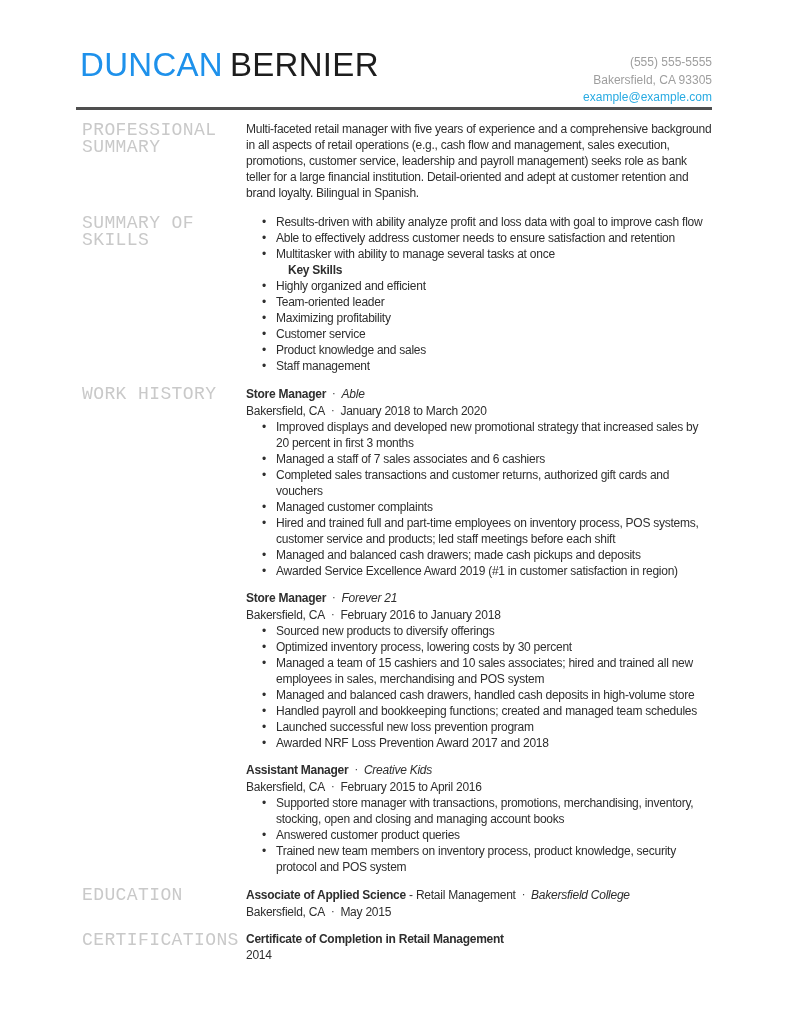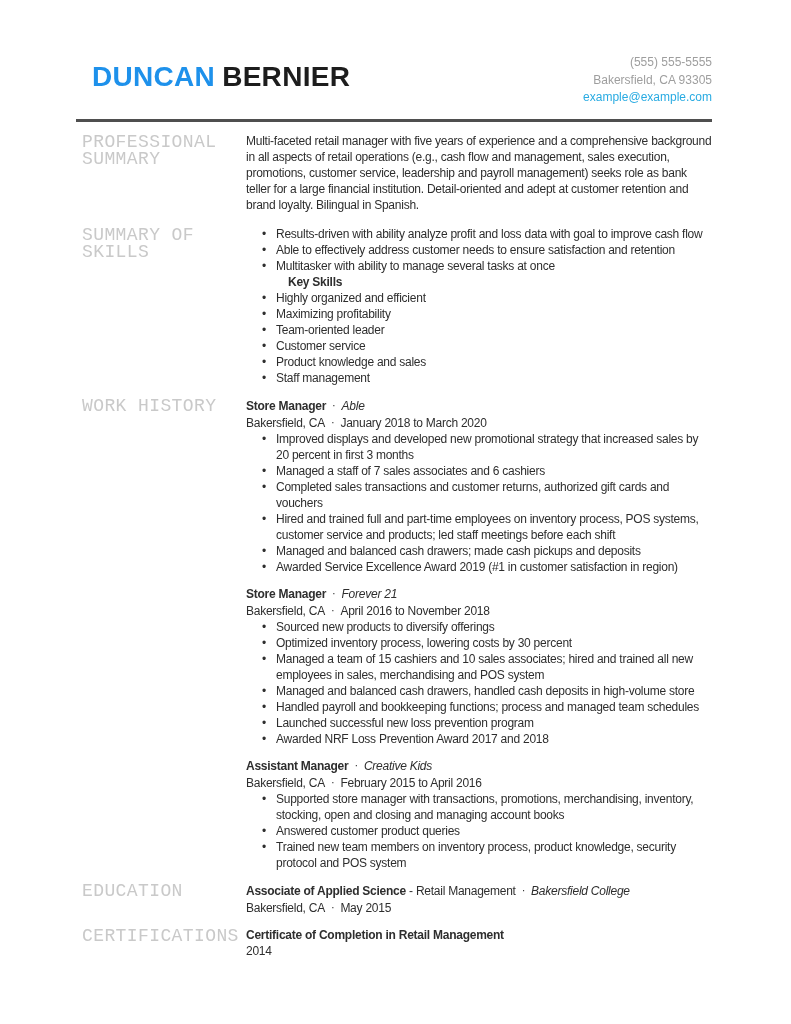--- a/index.html
+++ b/index.html
@@ -3,21 +3,21 @@
 <meta charset="utf-8">
 <style>
   * { box-sizing: border-box; }
   html, body { margin: 0; padding: 0; background: #ffffff; }
   .page {
     width: 791px; height: 1024px; overflow: hidden; background: #ffffff;
     font-family: "Liberation Sans", sans-serif;
     color: #2e2e2e; position: relative;
   }
   .header { margin: 0 79px 0 80px; padding-top: 46px; position: relative; }
-  .name { margin: 12px; font-size: 28px; font-weight: 700; letter-spacing: 0.3px; line-height: 38px; }
+  .name { margin: 0; font-size: 33px; font-weight: 400; letter-spacing: 0.3px; line-height: 38px; }
   .name .first { color: #1e91eb; margin-right: 7px; }
   .name .last  { color: #1d1d1d; }
   .contact { position: absolute; top: 54px; right: 0; text-align: right;
              font-size: 12px; line-height: 17.5px; color: #9e9e9e; }
   .contact .email { color: #29abe2; display: block; text-decoration: none; cursor: pointer; }
   .divider { margin: 23px 79px 0 76px; height: 3px; background: #4f4f4f; }
   .main { margin: 11px 79px 0 82px; }
   .row { display: flex; margin-bottom: 11px; }
   .label { width: 151px; flex-shrink: 0; color: #c9c9c9; font-size: 18px;
            line-height: 17px; letter-spacing: 0.4px; padding-top: 1px; font-family: Liberation Mono, monospace; }
@@ -65,22 +65,22 @@
       <div class="label">SUMMARY OF SKILLS</div>
       <div class="content">
         <ul class="blist">
           <li>Results-driven with ability analyze profit and loss data with goal to improve cash flow</li>
           <li>Able to effectively address customer needs to ensure satisfaction and retention</li>
           <li>Multitasker with ability to manage several tasks at once</li>
         </ul>
         <div class="subhead">Key Skills</div>
         <ul class="blist">
           <li>Highly organized and efficient</li>
+          <li>Team-oriented leader</li>
           <li>Maximizing profitability</li>
-          <li>Team-oriented leader</li>
           <li>Customer service</li>
           <li>Product knowledge and sales</li>
           <li>Staff management</li>
         </ul>
       </div>
     </section>
 
     <section class="row">
       <div class="label">WORK HISTORY</div>
       <div class="content">
@@ -89,39 +89,40 @@
           <div>
             <span class="bold">Store Manager</span><span class="dot">·</span><span class="italic">Able</span>
           </div>
           <div>
             <span>Bakersfield, CA</span><span class="dot">·</span><span>January 2018 to March 2020</span>
           </div>
           <ul class="blist">
             <li>Improved displays and developed new promotional strategy that increased sales by 20 percent in first 3 months</li>
             <li>Managed a staff of 7 sales associates and 6 cashiers</li>
             <li>Completed sales transactions and customer returns, authorized gift cards and vouchers</li>
+            <li>Managed customer complaints</li>
             <li>Hired and trained full and part-time employees on inventory process, POS systems, customer service and products; led staff meetings before each shift</li>
             <li>Managed and balanced cash drawers; made cash pickups and deposits</li>
             <li>Awarded Service Excellence Award 2019 (#1 in customer satisfaction in region)</li>
           </ul>
         </div>
 
         <div class="job">
           <div>
             <span class="bold">Store Manager</span><span class="dot">·</span><span class="italic">Forever 21</span>
           </div>
           <div>
-            <span>Bakersfield, CA</span><span class="dot">·</span><span>April 2016 to November 2018</span>
+            <span>Bakersfield, CA</span><span class="dot">·</span><span>February 2016 to January 2018</span>
           </div>
           <ul class="blist">
             <li>Sourced new products to diversify offerings</li>
             <li>Optimized inventory process, lowering costs by 30 percent</li>
             <li>Managed a team of 15 cashiers and 10 sales associates; hired and trained all new employees in sales, merchandising and POS system</li>
             <li>Managed and balanced cash drawers, handled cash deposits in high-volume store</li>
-            <li>Handled payroll and bookkeeping functions; process and managed team schedules</li>
+            <li>Handled payroll and bookkeeping functions; created and managed team schedules</li>
             <li>Launched successful new loss prevention program</li>
             <li>Awarded NRF Loss Prevention Award 2017 and 2018</li>
           </ul>
         </div>
 
         <div class="job">
           <div>
             <span class="bold">Assistant Manager</span><span class="dot">·</span><span class="italic">Creative Kids</span>
           </div>
           <div>

